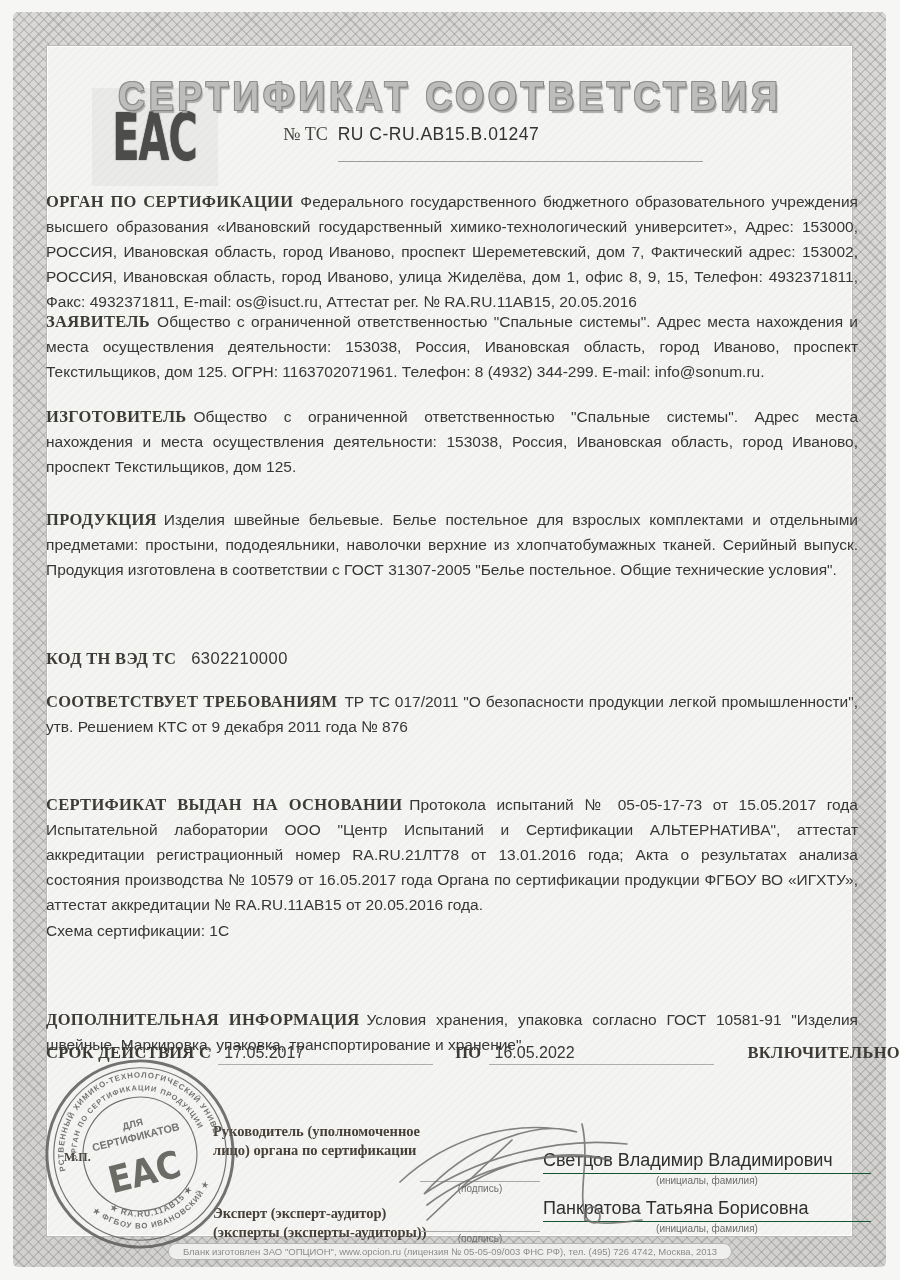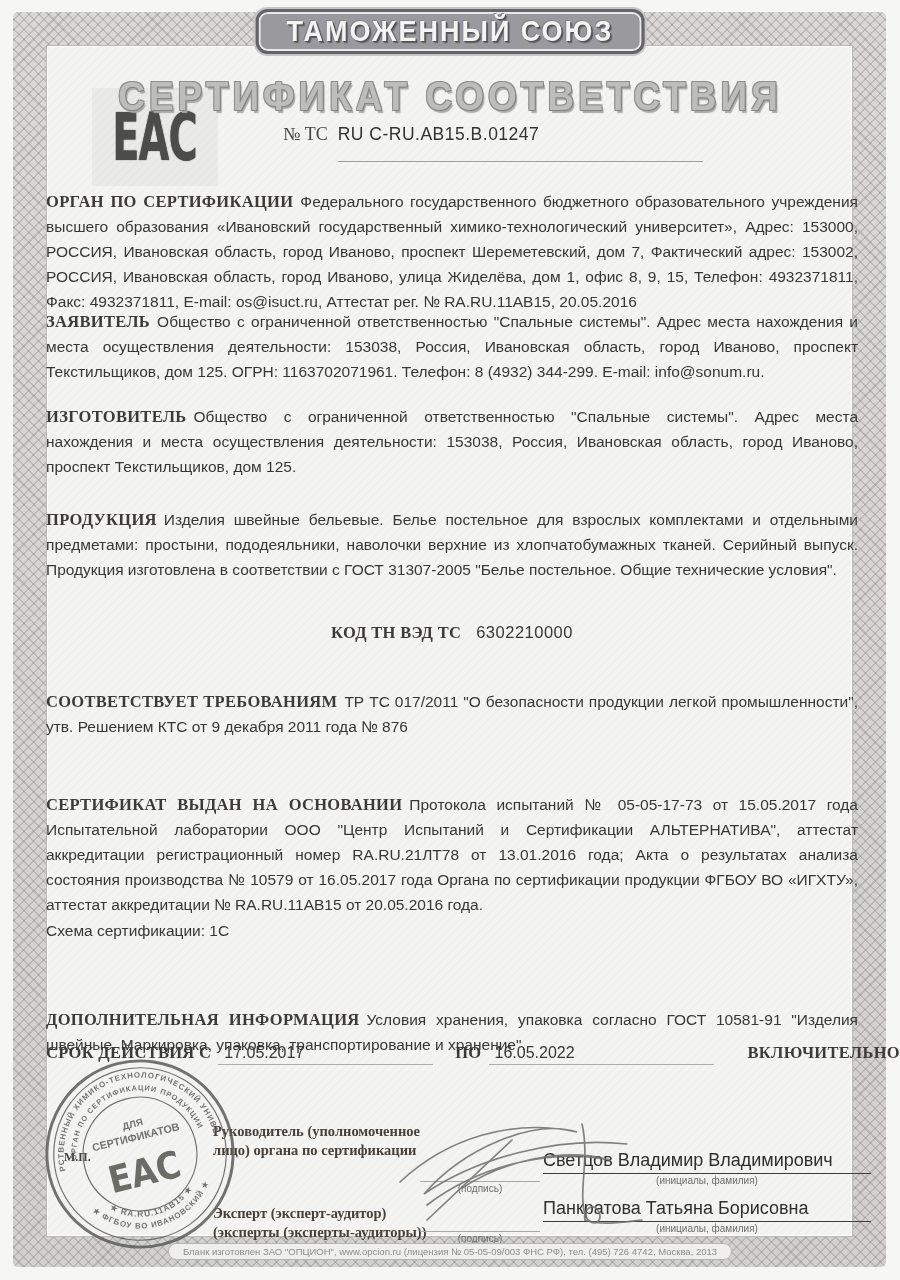--- a/index.html
+++ b/index.html
@@ -124,23 +124,20 @@
 </style>
 </head>
 <body>
 
 <div class="page">
   <div class="border-band"></div>
   <div class="inner-sheet"></div>
 
   <div class="content">
 
-    <div class="banner">
-      <span>ТАМОЖЕННЫЙ СОЮЗ</span>
-    </div>
 
     <div class="eac-top">
       <span>ЕАС</span>
     </div>
 
     <div class="doc-title">
       <span>СЕРТИФИКАТ СООТВЕТСТВИЯ</span>
     </div>
 
     <div class="numline">
@@ -157,21 +154,21 @@
     </p>
 
     <p class="sec" style="top:404px">
       <span class="sh">ИЗГОТОВИТЕЛЬ</span><span>Общество с ограниченной ответственностью "Спальные системы". Адрес места нахождения и места осуществления деятельности: 153038, Россия, Ивановская область, город Иваново, проспект Текстильщиков, дом 125.</span>
     </p>
 
     <p class="sec" style="top:507px">
       <span class="sh">ПРОДУКЦИЯ</span><span>Изделия швейные бельевые. Белье постельное для взрослых комплектами и отдельными предметами: простыни, пододеяльники, наволочки верхние из хлопчатобумажных тканей. Серийный выпуск. Продукция изготовлена в соответствии с ГОСТ 31307-2005 "Белье постельное. Общие технические условия".</span>
     </p>
 
-    <p class="sec" style="top:620px; text-align:center">
+    <p class="sec" style="top:646px; text-align:left">
       <span class="sh">КОД ТН ВЭД ТС</span><span class="code-val">6302210000</span>
     </p>
 
     <p class="sec" style="top:689px">
       <span class="sh">СООТВЕТСТВУЕТ ТРЕБОВАНИЯМ</span><span>ТР ТС 017/2011    "О  безопасности  продукции  легкой промышленности", утв. Решением КТС от 9 декабря 2011 года № 876</span>
     </p>
 
     <p class="sec" style="top:792px">
       <span class="sh">СЕРТИФИКАТ ВЫДАН НА ОСНОВАНИИ</span><span>Протокола испытаний № 05-05-17-73 от 15.05.2017 года Испытательной лаборатории ООО "Центр Испытаний и Сертификации АЛЬТЕРНАТИВА", аттестат аккредитации регистрационный номер RA.RU.21ЛТ78 от 13.01.2016 года; Акта о результатах анализа состояния производства № 10579 от 16.05.2017 года Органа по сертификации продукции ФГБОУ ВО «ИГХТУ», аттестат аккредитации № RA.RU.11АВ15 от 20.05.2016 года.</span><span class="extra">Схема сертификации: 1С</span>
     </p>

